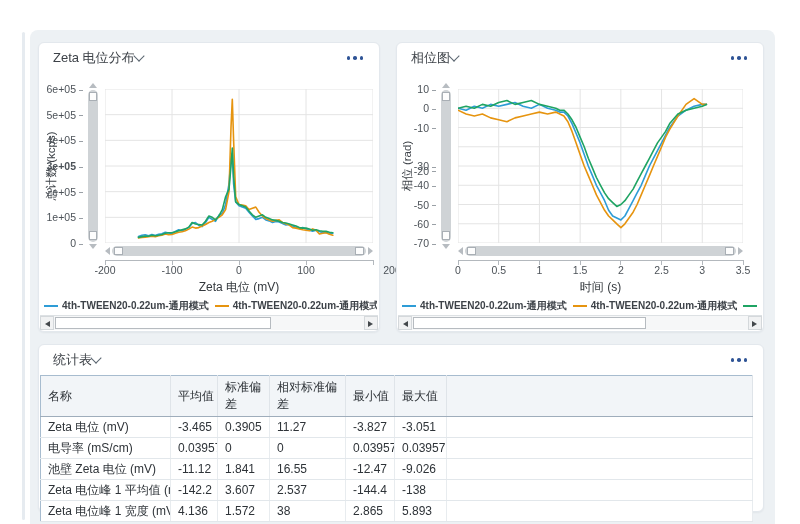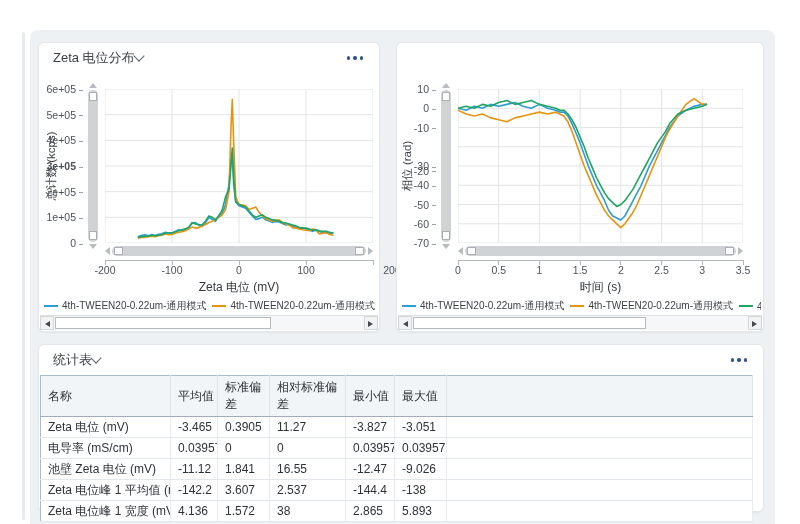--- a/index.html
+++ b/index.html
@@ -33,21 +33,21 @@
   .vslider .t-up{left:2px;top:0;border-left:4px solid transparent;border-right:4px solid transparent;border-bottom:5px solid #b7bcc1;}
   .vslider .t-dn{left:2px;bottom:0;border-left:4px solid transparent;border-right:4px solid transparent;border-top:5px solid #b7bcc1;}
   .hslider{position:absolute;height:12px;}
   .hslider .track{position:absolute;top:1px;left:7px;right:7px;height:10px;background:#cfd3d6;border-radius:5px;}
   .hslider .handle{position:absolute;top:1.5px;height:8px;width:9px;background:#fdfdfd;border:1px solid #a9afb5;box-sizing:border-box;}
   .hslider .h-left{left:9px;} .hslider .h-right{right:9px;}
   .hslider .t-l{top:2px;left:0;border-top:4px solid transparent;border-bottom:4px solid transparent;border-right:5px solid #b7bcc1;}
   .hslider .t-r{top:2px;right:0;border-top:4px solid transparent;border-bottom:4px solid transparent;border-left:5px solid #b7bcc1;}
   
   .legend{position:absolute;display:flex;gap:6px;align-items:center;overflow:hidden;white-space:nowrap;height:16px;}
-  .lg-item{display:flex;align-items:center;gap:4px;flex:0 0 auto;cursor:pointer;}
+  .lg-item{display:flex;align-items:center;gap:4px;flex:0 0 auto;cursor:pointer;font-weight:bold;}
   .lg-dash{width:14px;height:0;border-top:2px solid #000;}
   .lg-label{font-size:10px;color:#3d4248;}
   
   .panel-sb{position:absolute;left:1px;right:1px;bottom:1px;height:14px;background:#f6f7f8;border-top:1px solid #dde1e4;border-radius:0 0 5px 5px;}
   .sb-arrow{position:absolute;top:0;width:14px;height:14px;background:#f1f2f3;border:1px solid #d4d8db;box-sizing:border-box;}
   .sb-arrow.left{left:0;} .sb-arrow.right{right:0;}
   .sb-arrow::after{content:"";position:absolute;top:4px;width:0;height:0;border-top:3.5px solid transparent;border-bottom:3.5px solid transparent;}
   .sb-arrow.left::after{left:4px;border-right:5px solid #44484c;}
   .sb-arrow.right::after{right:4px;border-left:5px solid #44484c;}
   .sb-thumb{position:absolute;left:15px;top:0.5px;height:12px;width:64%;background:#ffffff;border:1px solid #b6bbc0;box-sizing:border-box;}
@@ -146,20 +146,31 @@
       </div>
     </div>
   <div class="panel-sb">
     <span class="sb-arrow left"></span>
     <span class="sb-thumb"></span>
     <span class="sb-arrow right"></span>
   </div>
 </div>
 
 <div class="panel" id="panel-phase" style="left:396px;top:42px;width:368px;height:290px">
+  <div class="panel-header">
+    <div class="panel-title-wrap">
+      <span class="panel-title">相位图</span>
+      <span class="chev"></span>
+    </div>
+    <div class="dots">
+        <i></i>
+        <i></i>
+        <i></i>
+      </div>
+  </div>
   <div class="ylabel" style="left:10px;top:123px">相位  (rad)</div>
   <div>
       <div class="ytick" style="top: 194px; width: 39px;">-70</div>
       <div class="ytick" style="top: 174.75px; width: 39px;">-60</div>
       <div class="ytick" style="top: 155.5px; width: 39px;">-50</div>
       <div class="ytick" style="top: 136.25px; width: 39px;">-40</div>
       <div class="ytick" style="top: 117px; width: 39px;">-30</div>
       <div class="ytick" style="top: 97.75px; width: 39px; margin-top: 24px;">-20</div>
       <div class="ytick" style="top: 78.5px; width: 39px;">-10</div>
       <div class="ytick" style="top: 59.25px; width: 39px;">0</div>

